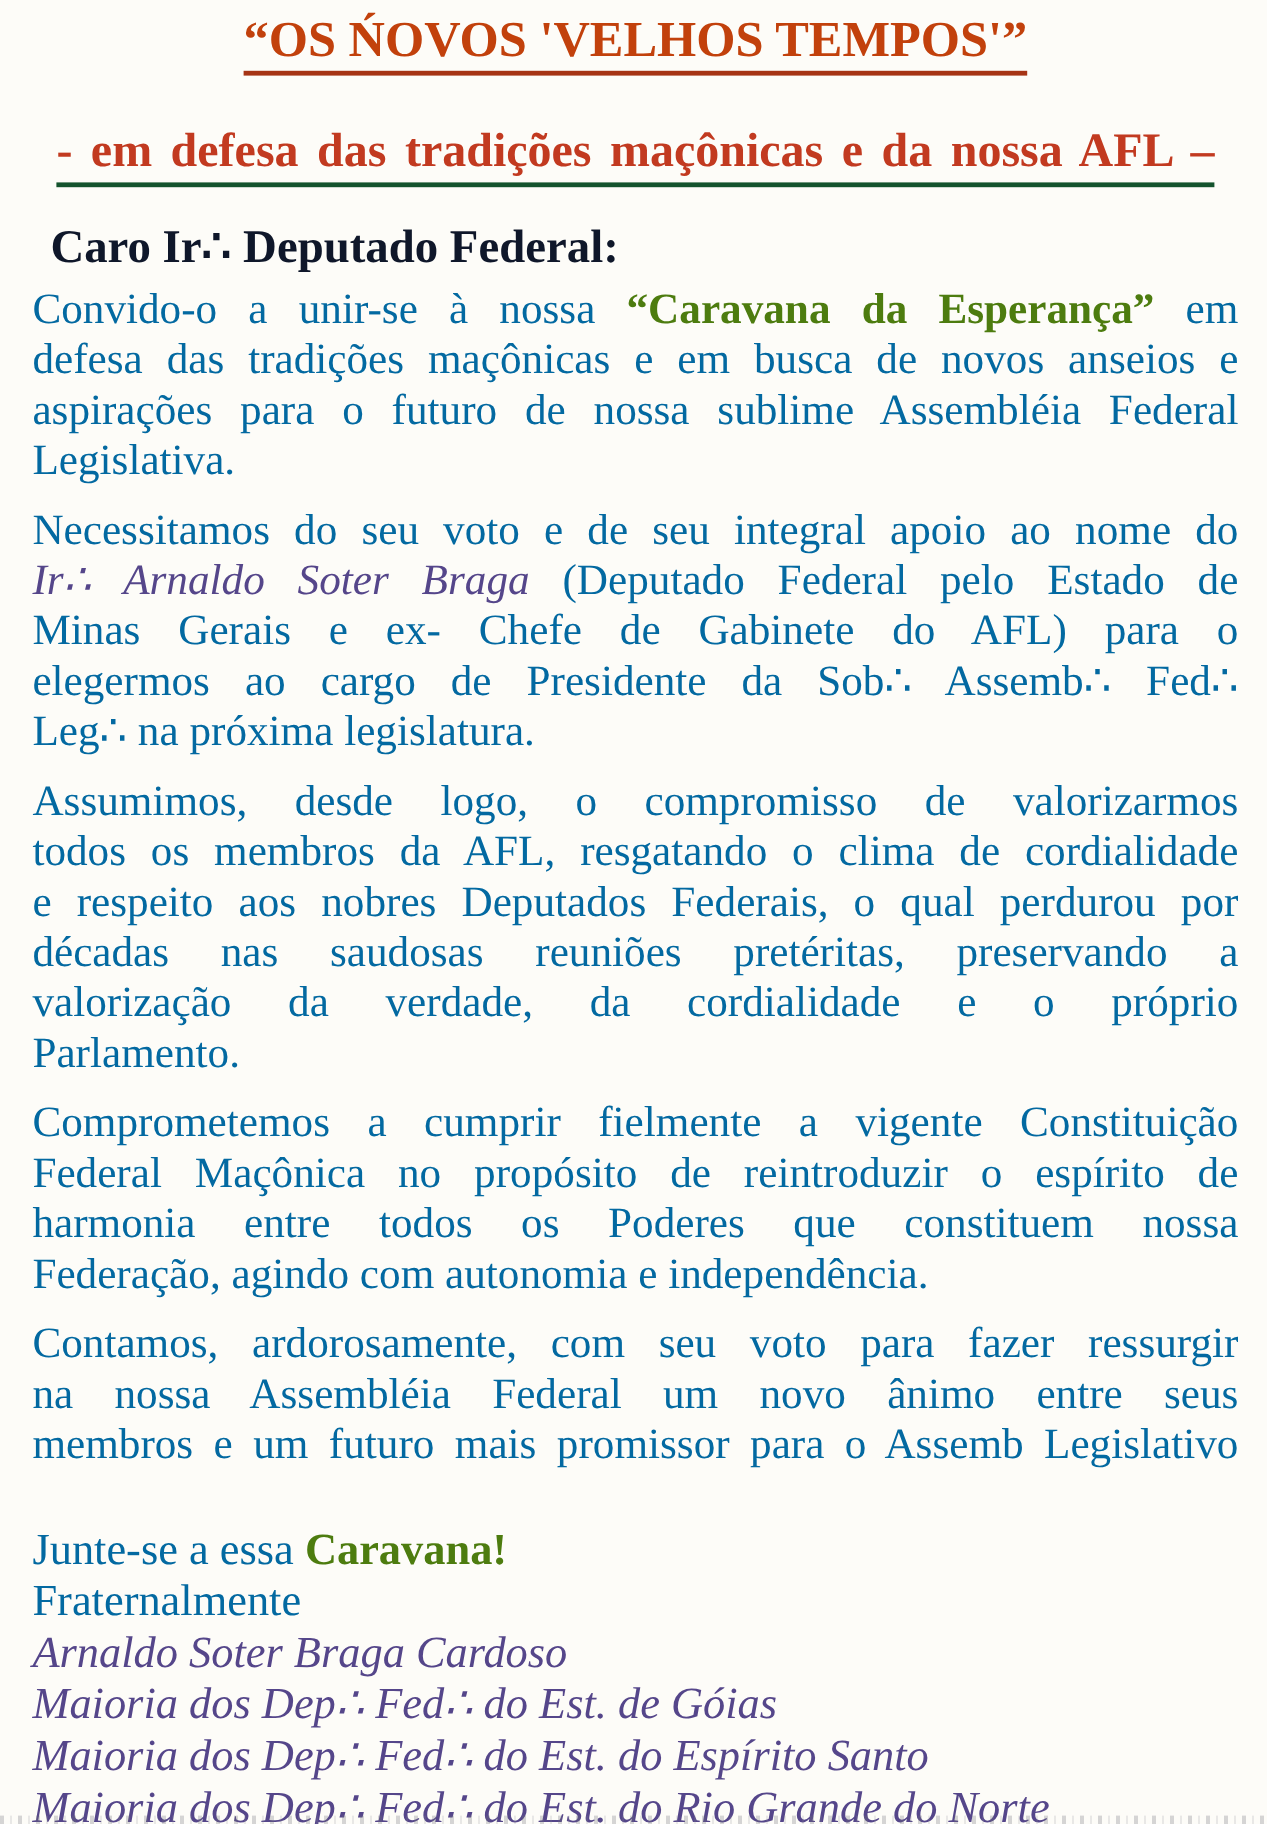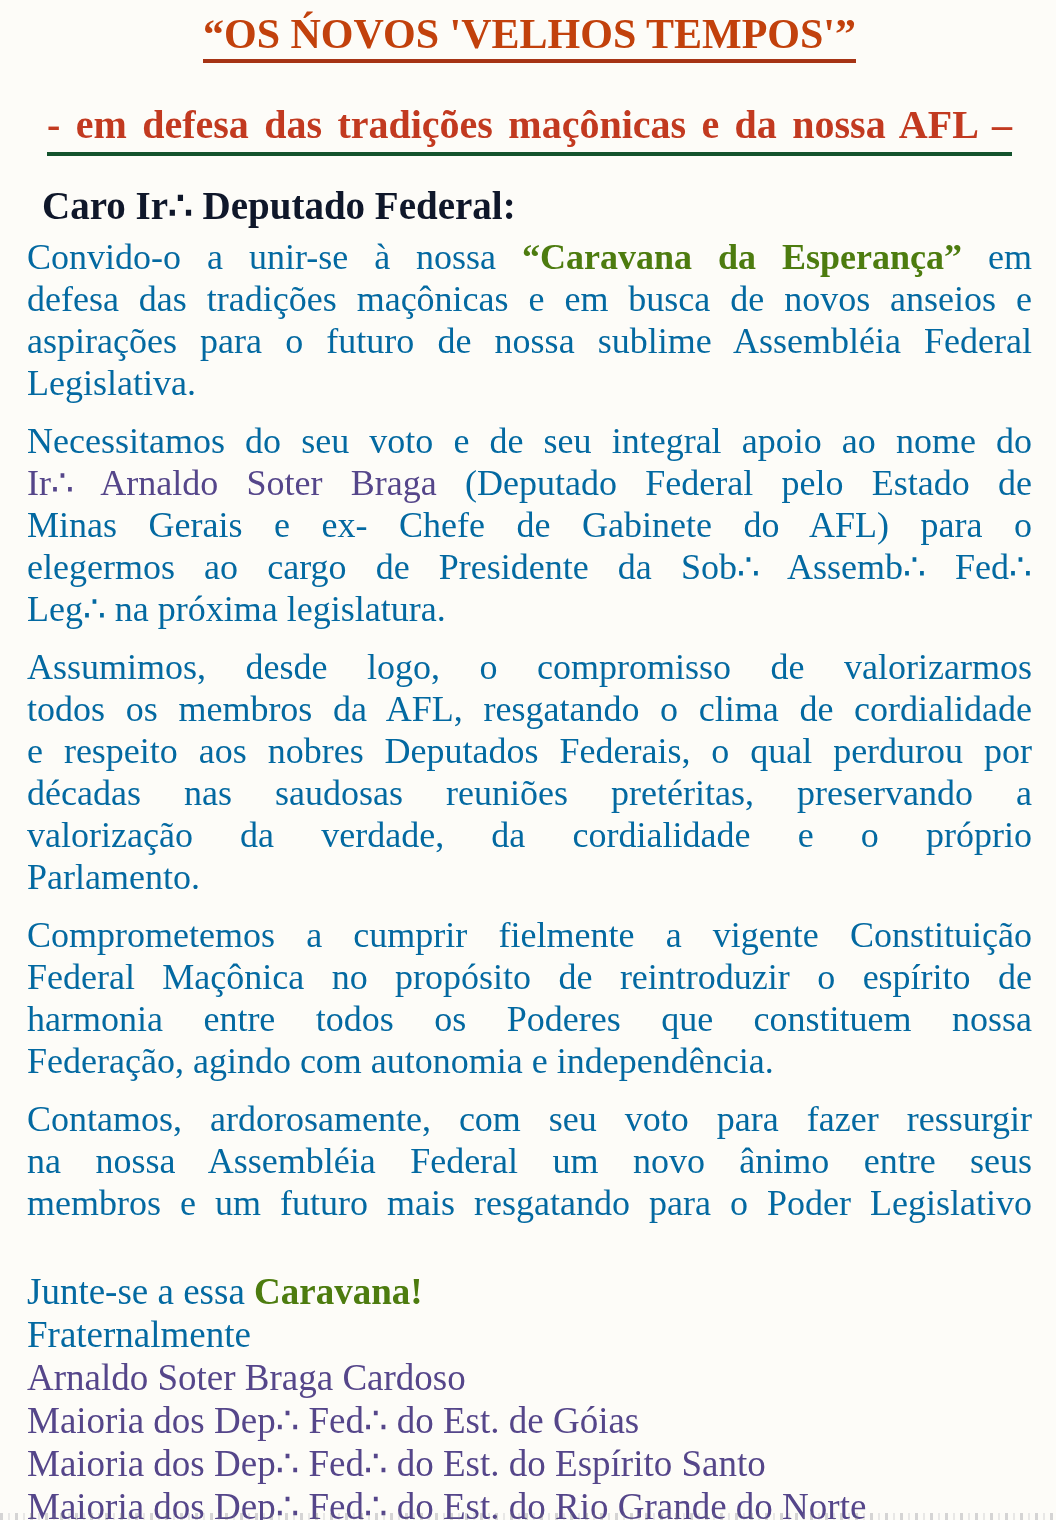--- a/index.html
+++ b/index.html
@@ -72,21 +72,21 @@
   }
   
   .closing { margin-top: 46px; }
   .cline {
     font-size: 37px;
     line-height: 43px;
   }
   
   .seg-body   { color: #0369a1; }
   .seg-green  { color: #4d7c0f; font-weight: bold; }
-  .seg-purple { color: #55468a; }
+  .seg-purple { color: #55468a; font-style: italic; }
   
   .scan-noise {
     position: absolute;
     left: 0; right: 0; bottom: 0;
     height: 7px;
     background: repeating-linear-gradient(90deg,
       rgba(110,110,120,0.28) 0 3px, rgba(0,0,0,0) 3px 8px,
       rgba(140,140,150,0.18) 8px 10px, rgba(0,0,0,0) 10px 15px);
   }
 </style>
@@ -130,21 +130,21 @@
       </div>
       <div class="para">
         <div class="line just"><span class="seg-body">Comprometemos a cumprir fielmente a vigente Constituição</span></div>
         <div class="line just"><span class="seg-body">Federal Maçônica no propósito de reintroduzir o espírito de</span></div>
         <div class="line just"><span class="seg-body">harmonia entre todos os Poderes que constituem nossa</span></div>
         <div class="line last"><span class="seg-body">Federação, agindo com  autonomia e independência.</span></div>
       </div>
       <div class="para">
         <div class="line just"><span class="seg-body">Contamos, ardorosamente, com seu voto para fazer ressurgir</span></div>
         <div class="line just"><span class="seg-body">na nossa Assembléia Federal um novo ânimo entre seus</span></div>
-        <div class="line just"><span class="seg-body">membros e um futuro mais resgatando para o Poder Legislativo</span></div>
+        <div class="line just"><span class="seg-body">membros e um futuro mais promissor para o Assemb Legislativo</span></div>
       </div>
     </section>
 
   <section id="closing" class="closing">
       <div class="cline"><span class="seg-body">Junte-se a essa </span><span class="seg-green">Caravana!</span></div>
       <div class="cline"><span class="seg-body">Fraternalmente</span></div>
       <div class="cline"><span class="seg-purple">Arnaldo Soter Braga Cardoso</span></div>
       <div class="cline"><span class="seg-purple">Maioria dos Dep∴ Fed∴ do Est. de Góias</span></div>
       <div class="cline"><span class="seg-purple">Maioria dos Dep∴ Fed∴ do Est. do Espírito Santo</span></div>
       <div class="cline"><span class="seg-purple">Maioria dos Dep∴ Fed∴ do Est. do Rio Grande do Norte</span></div>

